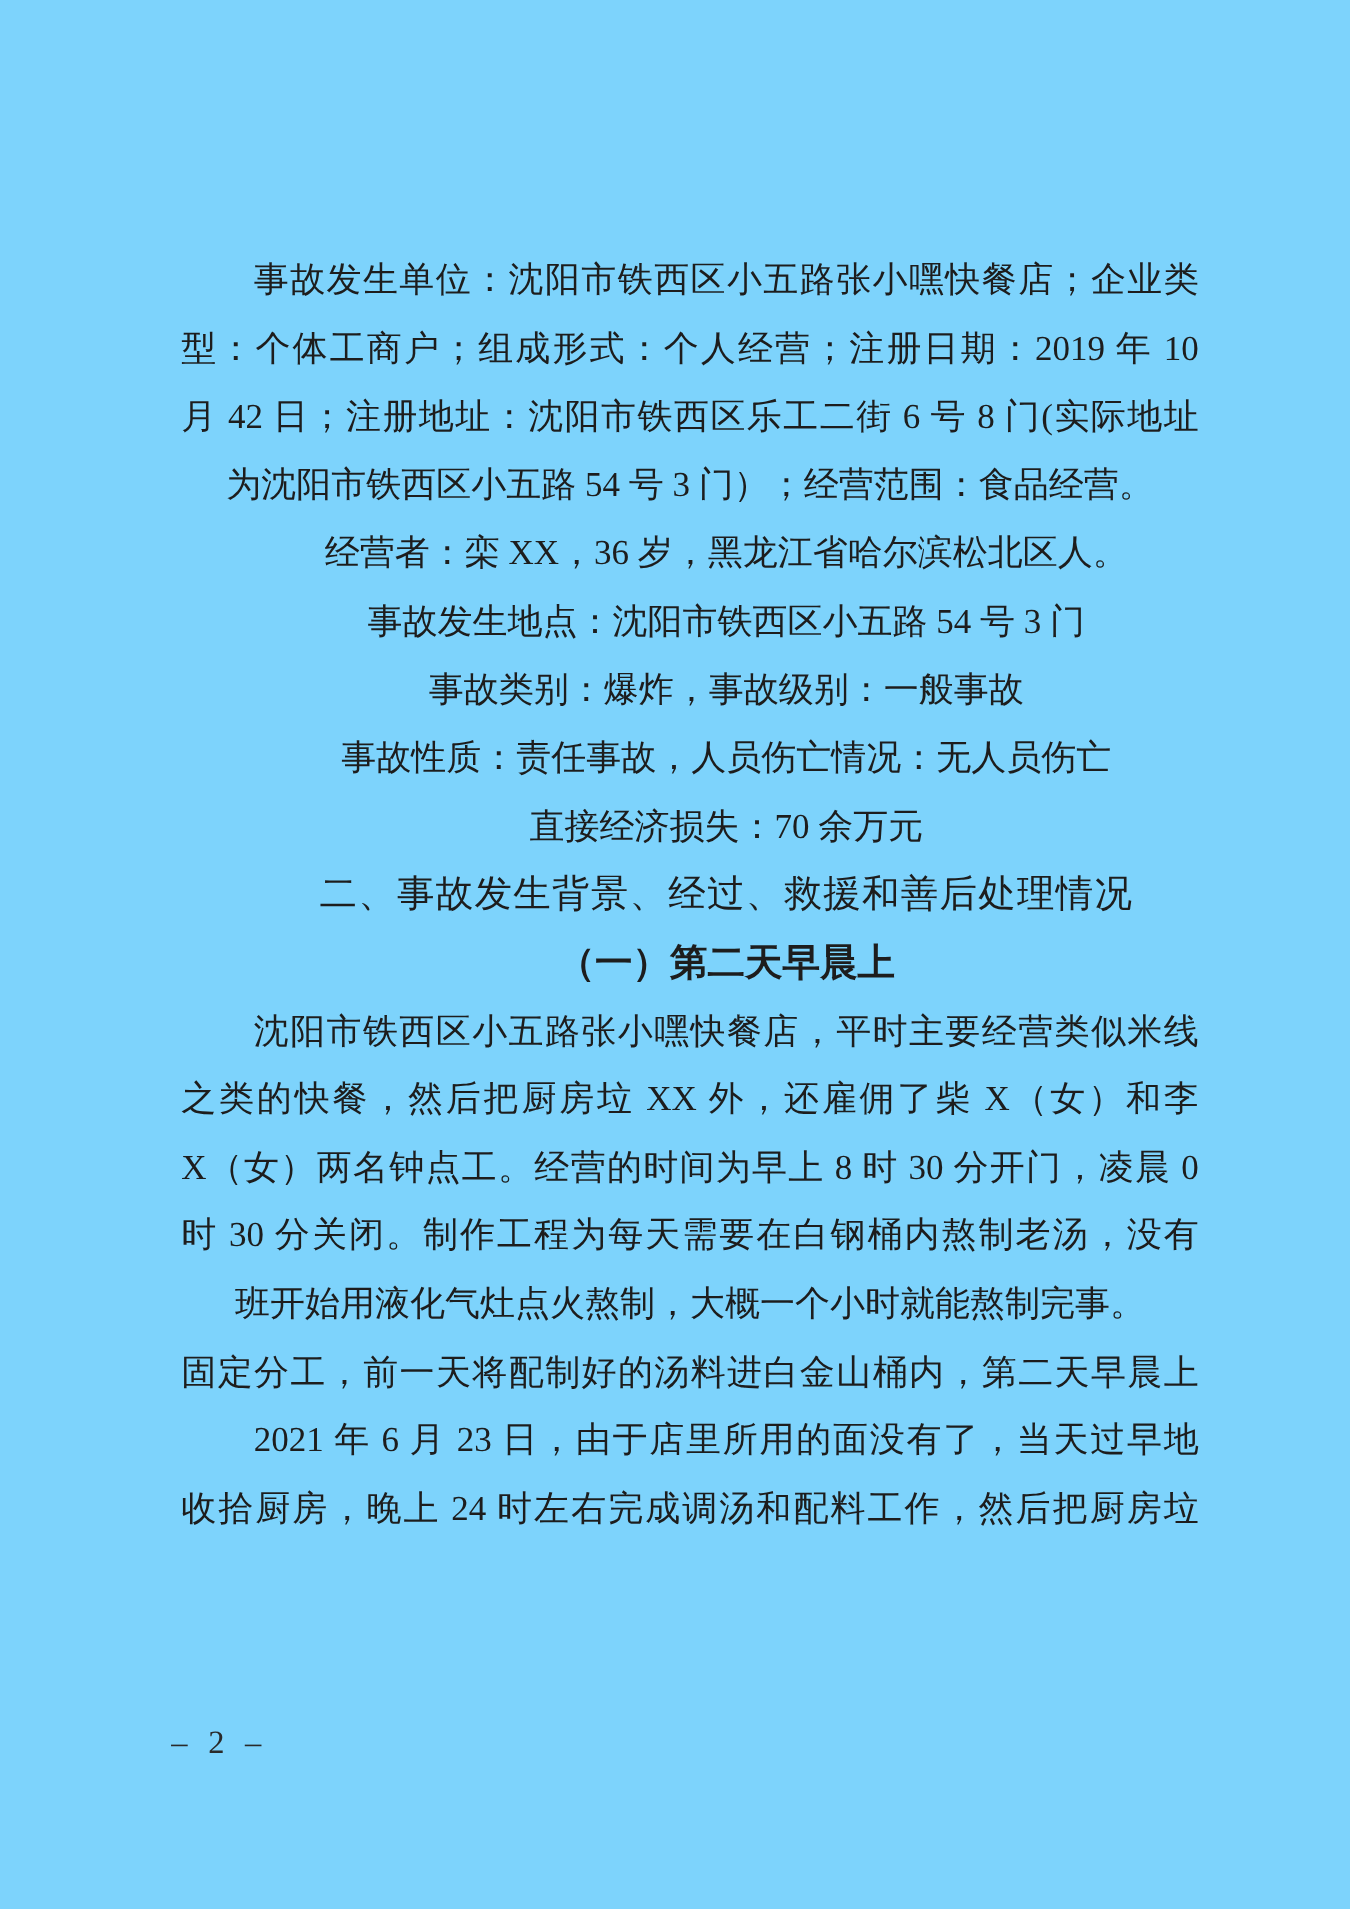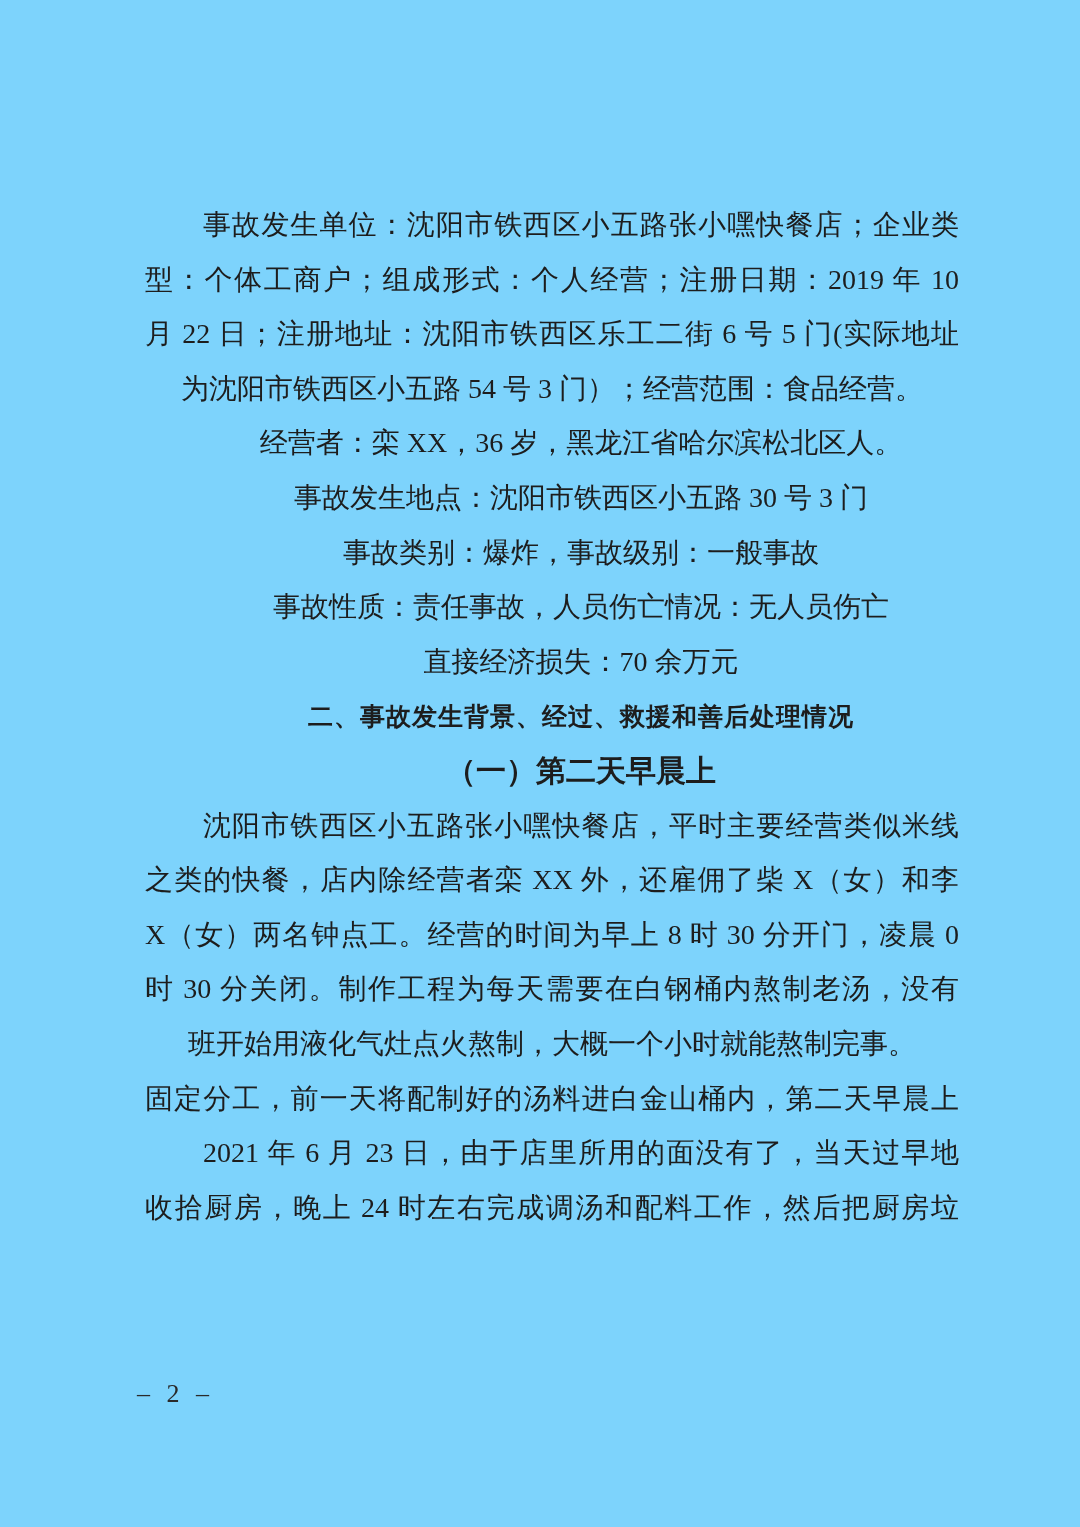--- a/index.html
+++ b/index.html
@@ -38,22 +38,22 @@
     text-align: justify;
     text-align-last: justify;
     text-justify: inter-character;
   }
 
   
   .ind { text-indent: 58px; }
 
   .h1 {
     font-family: "Liberation Sans", "DejaVu Sans", sans-serif;
-    font-weight: 700;
-    font-size: 25px;
+    font-weight: 400;
+    font-size: 30px;
     letter-spacing: 1px;
   }
 
   .h2 {
     font-weight: 700;
     font-size: 30px;
   }
 
   .pageno {
     position: absolute;
@@ -67,38 +67,38 @@
 </style>
 </head>
 <body>
 
 <div class="page">
   <main class="content">
 
     <section class="para">
       <p class="line j ind">事故发生单位：沈阳市铁西区小五路张小嘿快餐店；企业类</p>
       <p class="line j">型：个体工商户；组成形式：个人经营；注册日期：2019 年 10</p>
-      <p class="line j">月 22 日；注册地址：沈阳市铁西区乐工二街 6 号 5 门(实际地址</p>
+      <p class="line j">月 42 日；注册地址：沈阳市铁西区乐工二街 6 号 8 门(实际地址</p>
       <p class="line">为沈阳市铁西区小五路 54 号 3 门）；经营范围：食品经营。</p>
     </section>
 
     <section class="para">
       <p class="line ind">经营者：栾 XX，36 岁，黑龙江省哈尔滨松北区人。</p>
-      <p class="line ind">事故发生地点：沈阳市铁西区小五路 30 号 3 门</p>
+      <p class="line ind">事故发生地点：沈阳市铁西区小五路 54 号 3 门</p>
       <p class="line ind">事故类别：爆炸，事故级别：一般事故</p>
       <p class="line ind">事故性质：责任事故，人员伤亡情况：无人员伤亡</p>
       <p class="line ind">直接经济损失：70 余万元</p>
     </section>
 
     <h2 class="line h1 ind">二、事故发生背景、经过、救援和善后处理情况</h2>
     <h3 class="line h2 ind">（一）第二天早晨上</h3>
 
     <section class="para">
       <p class="line j ind">沈阳市铁西区小五路张小嘿快餐店，平时主要经营类似米线</p>
-      <p class="line j">之类的快餐，店内除经营者栾 XX 外，还雇佣了柴 X（女）和李</p>
+      <p class="line j">之类的快餐，然后把厨房垃 XX 外，还雇佣了柴 X（女）和李</p>
       <p class="line j">X（女）两名钟点工。经营的时间为早上 8 时 30 分开门，凌晨 0</p>
       <p class="line j">时 30 分关闭。制作工程为每天需要在白钢桶内熬制老汤，没有</p>
       <p class="line">班开始用液化气灶点火熬制，大概一个小时就能熬制完事。</p>
       <p class="line j">固定分工，前一天将配制好的汤料进白金山桶内，第二天早晨上</p>
     </section>
 
     <section class="para">
       <p class="line j ind">2021 年 6 月 23 日，由于店里所用的面没有了，当天过早地</p>
       <p class="line j">收拾厨房，晚上 24 时左右完成调汤和配料工作，然后把厨房垃</p>
     </section>

